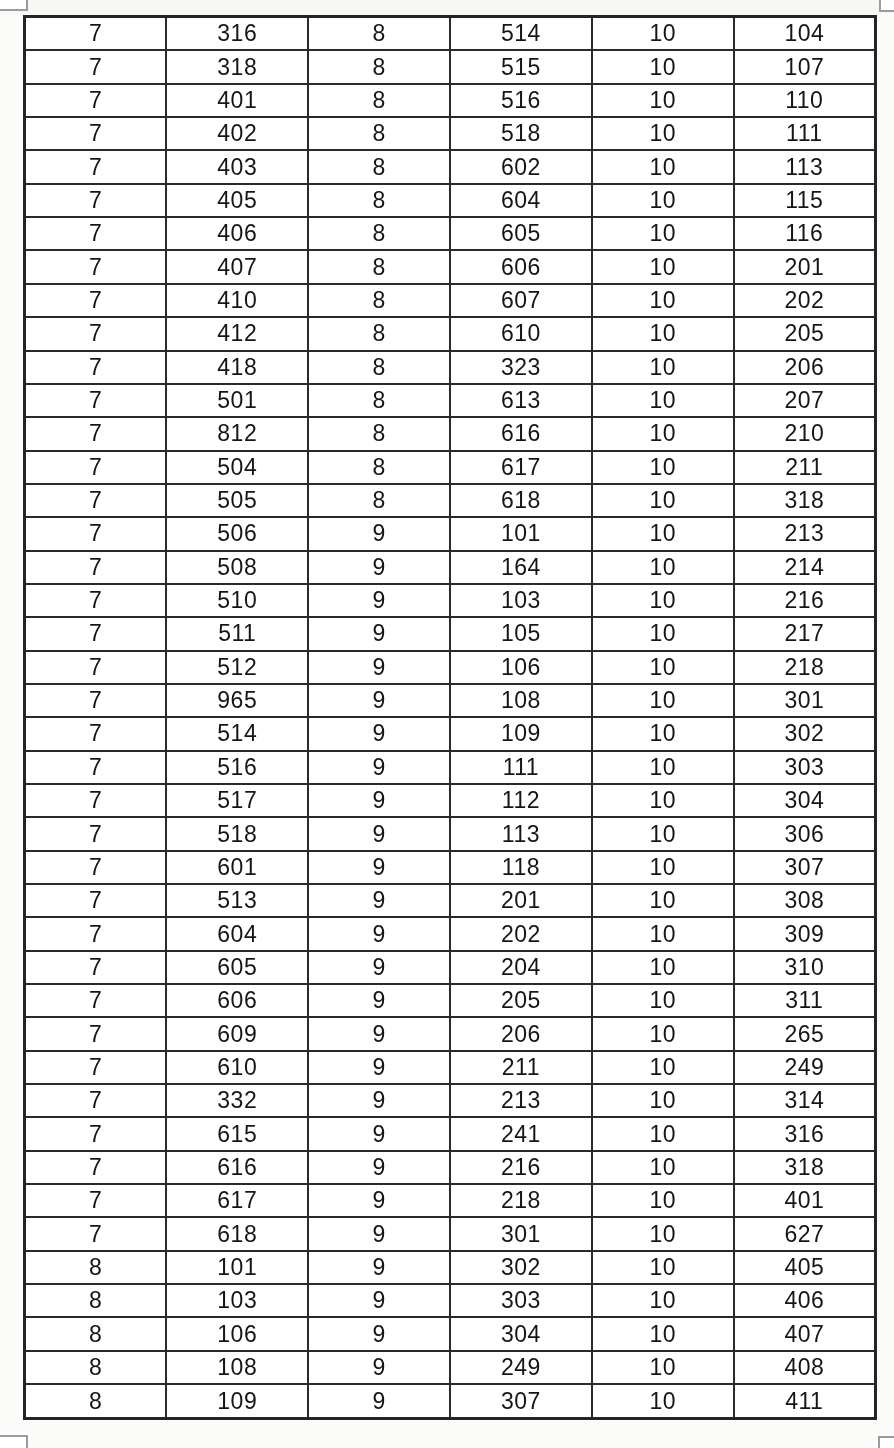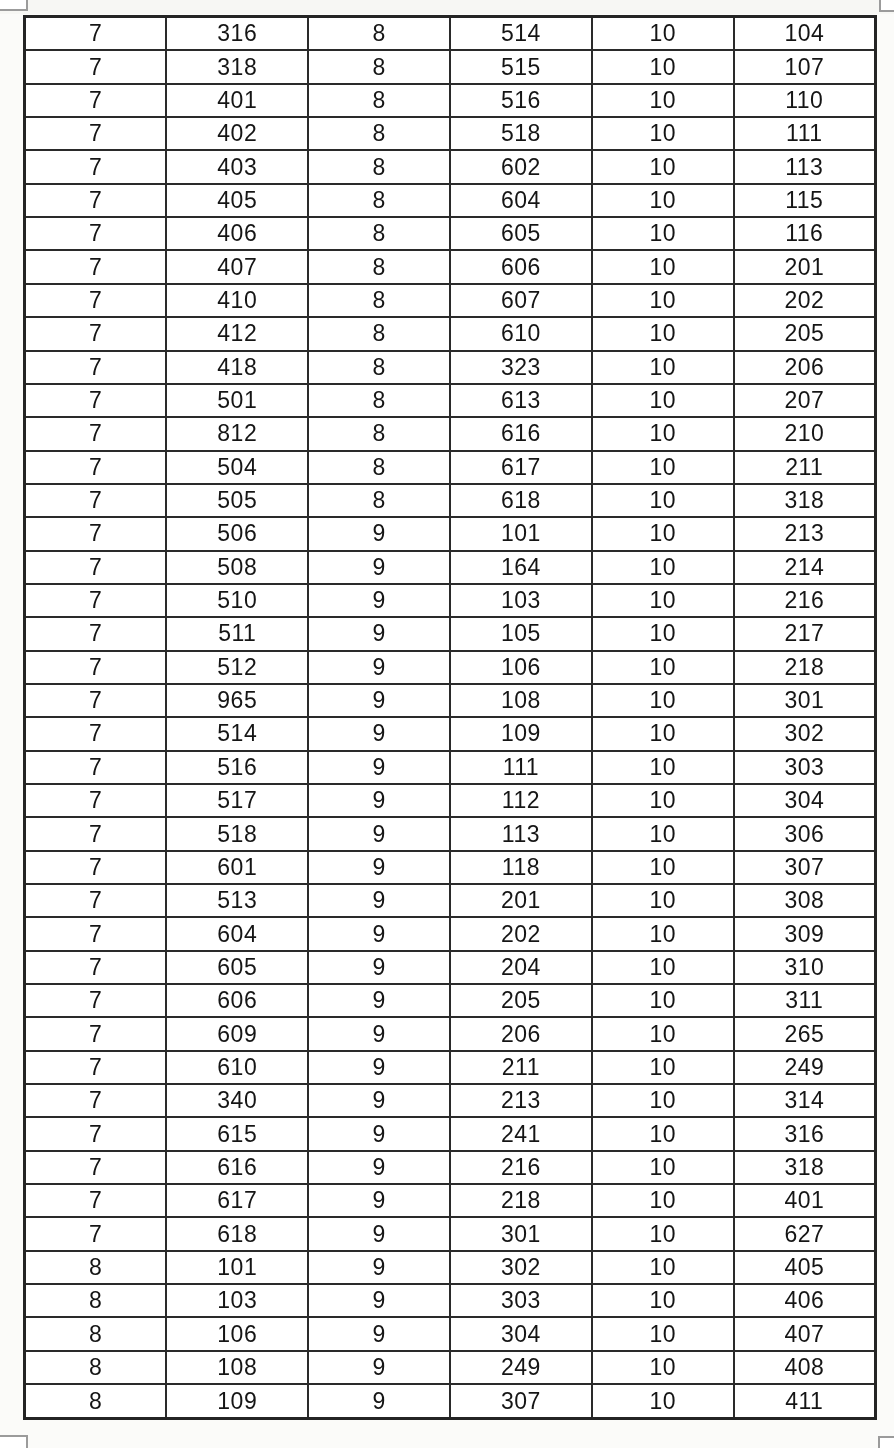--- a/index.html
+++ b/index.html
@@ -334,21 +334,21 @@
         <tr>
           <td>7</td>
           <td>610</td>
           <td>9</td>
           <td>211</td>
           <td>10</td>
           <td>249</td>
         </tr>
         <tr>
           <td>7</td>
-          <td>340</td>
+          <td>332</td>
           <td>9</td>
           <td>213</td>
           <td>10</td>
           <td>314</td>
         </tr>
         <tr>
           <td>7</td>
           <td>615</td>
           <td>9</td>
           <td>241</td>

